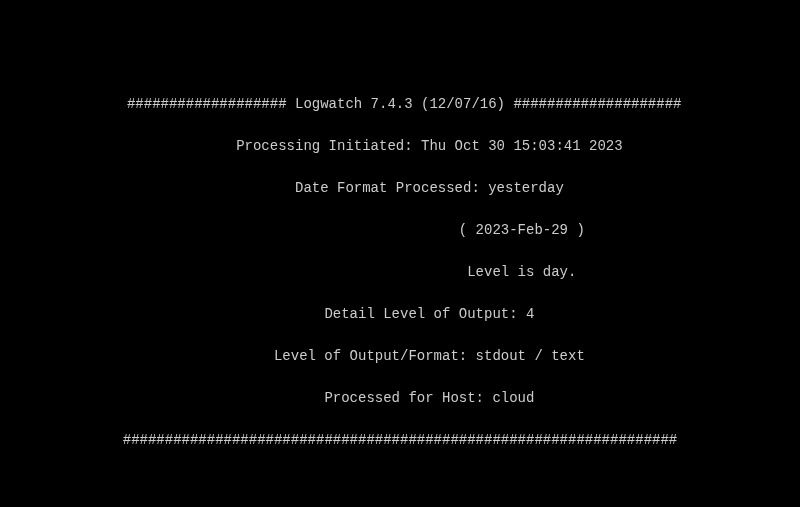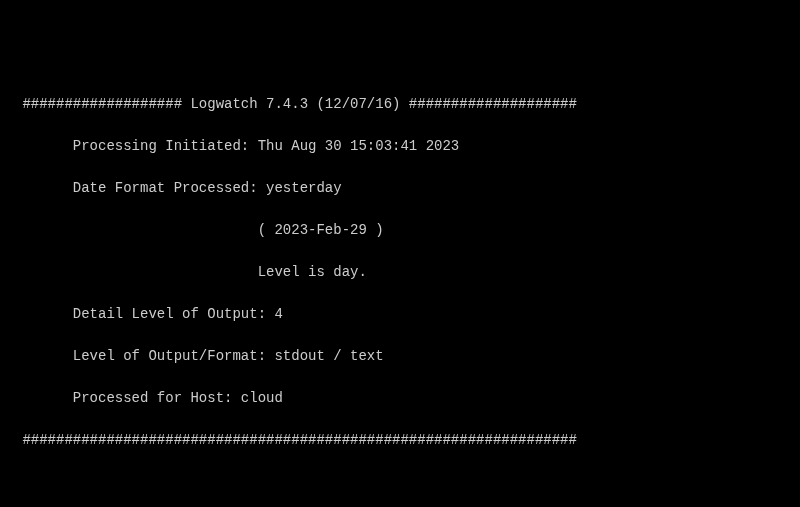--- a/index.html
+++ b/index.html
@@ -8,29 +8,29 @@
       color: #ccc;
       font-family: "Courier New", monospace;
       font-size: 14px;
       line-height: 1.5;
       width: 800px;
       height: 507px;
       padding: 10px 14px;
       overflow: hidden;
       white-space: pre;
     }
-    .line { display: block; }
+    .line { display: block; text-align: center; }
   </style>
 </head>
 <body>
 
 
 
 <span class="line"> ################### Logwatch 7.4.3 (12/07/16) ####################</span>
-<span class="line">       Processing Initiated: Thu Aug 30 15:03:41 2023</span>
+<span class="line">       Processing Initiated: Thu Oct 30 15:03:41 2023</span>
 <span class="line">       Date Format Processed: yesterday</span>
 <span class="line">                             ( 2023-Feb-29 )</span>
 <span class="line">                             Level is day.</span>
 <span class="line">       Detail Level of Output: 4</span>
 <span class="line">       Level of Output/Format: stdout / text</span>
 <span class="line">       Processed for Host: cloud</span>
 <span class="line"> ################################################################## </span>
 <span class="line"> </span>
 
 

